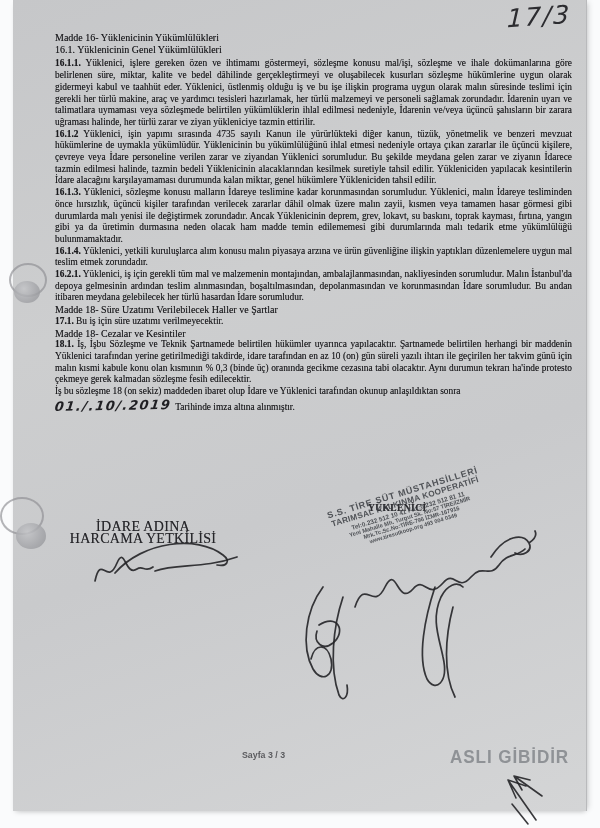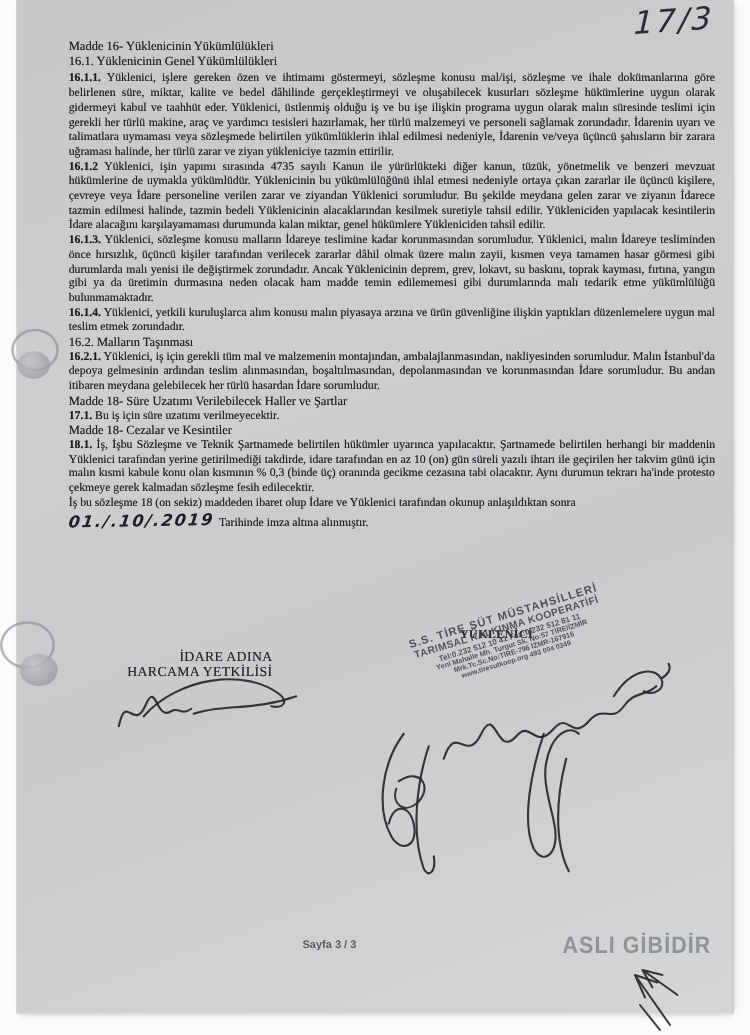--- a/index.html
+++ b/index.html
@@ -23,22 +23,22 @@
   .num{font-weight:bold;}
   .closing{margin-top:0;}
   .hand-date{font-family:"DejaVu Sans",sans-serif;font-style:italic;font-weight:bold;
              font-size:13px;letter-spacing:1.5px;color:#1f1f23;display:inline-block;
              transform:skewX(-8deg) rotate(-1deg);margin:2px 4px 0 0;text-shadow:none;}
   
   .corner-note{position:absolute;left:494px;top:2px;font-family:"DejaVu Sans",sans-serif;
                font-style:italic;font-size:25px;color:#2c2c30;
                transform:rotate(-4deg) skewX(-6deg);letter-spacing:2px;}
   
-  .sig-label-left{position:absolute;left:55px;top:521px;width:150px;text-align:right;
-                  font-size:11px;line-height:11.5px;letter-spacing:.3px;color:#26262a;
+  .sig-label-left{position:absolute;left:55px;top:521px;width:150px;text-align:center;
+                  font-size:14px;line-height:11.5px;letter-spacing:.3px;color:#26262a;
                   text-shadow:0 0 .5px rgba(25,25,30,.5);}
   .yuklenici-label{position:absolute;left:355px;top:503px;font-size:9.5px;font-weight:bold;
                    color:#2a2a2e;letter-spacing:.4px;z-index:2;text-shadow:0 0 .5px rgba(25,25,30,.5);}
   
   .stamp{position:absolute;left:277px;top:487px;width:235px;text-align:center;
          transform:rotate(-17deg);transform-origin:center center;z-index:3;
          font-family:"Liberation Sans",sans-serif;font-weight:bold;color:#3f4247;opacity:.88;}
   .stamp .st1{font-size:9px;letter-spacing:.8px;}
   .stamp .st2{font-size:8.2px;letter-spacing:.3px;}
   .stamp .st3{font-size:6.4px;margin-top:1px;}
@@ -80,21 +80,20 @@
       <h4 class="mb3">16.1. Yüklenicinin Genel Yükümlülükleri</h4>
 
       <p class="mb14"><span class="num">16.1.1.</span> <span>Yüklenici, işlere gereken özen ve ihtimamı göstermeyi, sözleşme konusu mal/işi, sözleşme ve ihale dokümanlarına göre belirlenen süre, miktar, kalite ve bedel dâhilinde gerçekleştirmeyi ve oluşabilecek kusurları sözleşme hükümlerine uygun olarak gidermeyi kabul ve taahhüt eder. Yüklenici, üstlenmiş olduğu iş ve bu işe ilişkin programa uygun olarak malın süresinde teslimi için gerekli her türlü makine, araç ve yardımcı tesisleri hazırlamak, her türlü malzemeyi ve personeli sağlamak zorundadır. İdarenin uyarı ve talimatlara uymaması veya sözleşmede belirtilen yükümlüklerin ihlal edilmesi nedeniyle, İdarenin ve/veya üçüncü şahısların bir zarara uğraması halinde, her türlü zarar ve ziyan yükleniciye tazmin ettirilir.</span></p>
 
       <p class="mb10"><span class="num">16.1.2</span> <span>Yüklenici, işin yapımı sırasında 4735 sayılı Kanun ile yürürlükteki diğer kanun, tüzük, yönetmelik ve benzeri mevzuat hükümlerine de uymakla yükümlüdür. Yüklenicinin bu yükümlülüğünü ihlal etmesi nedeniyle ortaya çıkan zararlar ile üçüncü kişilere, çevreye veya İdare personeline verilen zarar ve ziyandan Yüklenici sorumludur. Bu şekilde meydana gelen zarar ve ziyanın İdarece tazmin edilmesi halinde, tazmin bedeli Yüklenicinin alacaklarından kesilmek suretiyle tahsil edilir. Yükleniciden yapılacak kesintilerin İdare alacağını karşılayamaması durumunda kalan miktar, genel hükümlere Yükleniciden tahsil edilir.</span></p>
 
       <p class="mb12"><span class="num">16.1.3.</span> <span>Yüklenici, sözleşme konusu malların İdareye teslimine kadar korunmasından sorumludur. Yüklenici, malın İdareye tesliminden önce hırsızlık, üçüncü kişiler tarafından verilecek zararlar dâhil olmak üzere malın zayii, kısmen veya tamamen hasar görmesi gibi durumlarda malı yenisi ile değiştirmek zorundadır. Ancak Yüklenicinin deprem, grev, lokavt, su baskını, toprak kayması, fırtına, yangın gibi ya da üretimin durmasına neden olacak ham madde temin edilememesi gibi durumlarında malı tedarik etme yükümlülüğü bulunmamaktadır.</span></p>
 
       <p class="mb10"><span class="num">16.1.4.</span> <span>Yüklenici, yetkili kuruluşlarca alım konusu malın piyasaya arzına ve ürün güvenliğine ilişkin yaptıkları düzenlemelere uygun mal teslim etmek zorundadır.</span></p>
 
-      <h4>16.2. Malların Taşınması</h4>
 
       <p class="mb13"><span class="num">16.2.1.</span> <span>Yüklenici, iş için gerekli tüm mal ve malzemenin montajından, ambalajlanmasından, nakliyesinden sorumludur. Malın İstanbul'da depoya gelmesinin ardından teslim alınmasından, boşaltılmasından, depolanmasından ve korunmasından İdare sorumludur. Bu andan itibaren meydana gelebilecek her türlü hasardan İdare sorumludur.</span></p>
 
       <h4>Madde 18- Süre Uzatımı Verilebilecek Haller ve Şartlar</h4>
       <p class="mb8"><span class="num">17.1.</span> <span>Bu iş için süre uzatımı verilmeyecektir.</span></p>
 
       <h4>Madde 18- Cezalar ve Kesintiler</h4>
       <p class="mb10"><span class="num">18.1.</span> <span>İş, İşbu Sözleşme ve Teknik Şartnamede belirtilen hükümler uyarınca yapılacaktır. Şartnamede belirtilen herhangi bir maddenin Yüklenici tarafından yerine getirilmediği takdirde, idare tarafından en az 10 (on) gün süreli yazılı ihtarı ile geçirilen her takvim günü için malın kısmi kabule konu olan kısmının % 0,3 (binde üç) oranında gecikme cezasına tabi olacaktır. Aynı durumun tekrarı ha'inde protesto çekmeye gerek kalmadan sözleşme fesih edilecektir.</span></p>
 
       <p class="closing">

